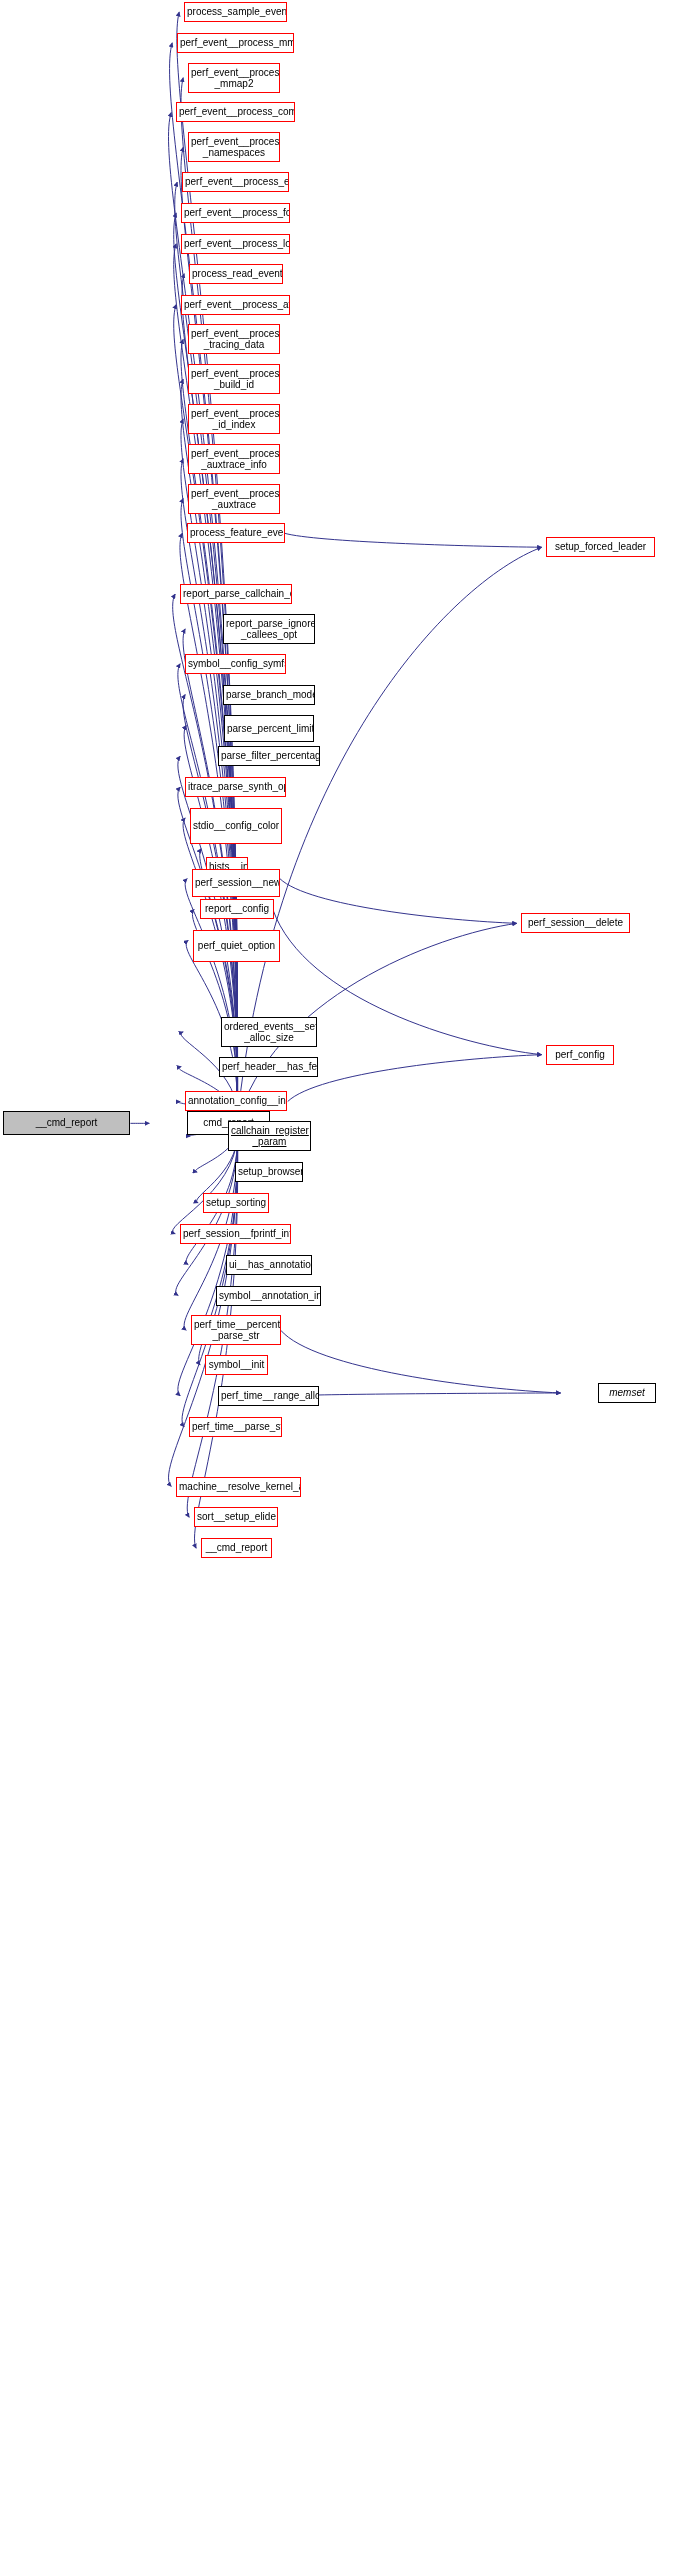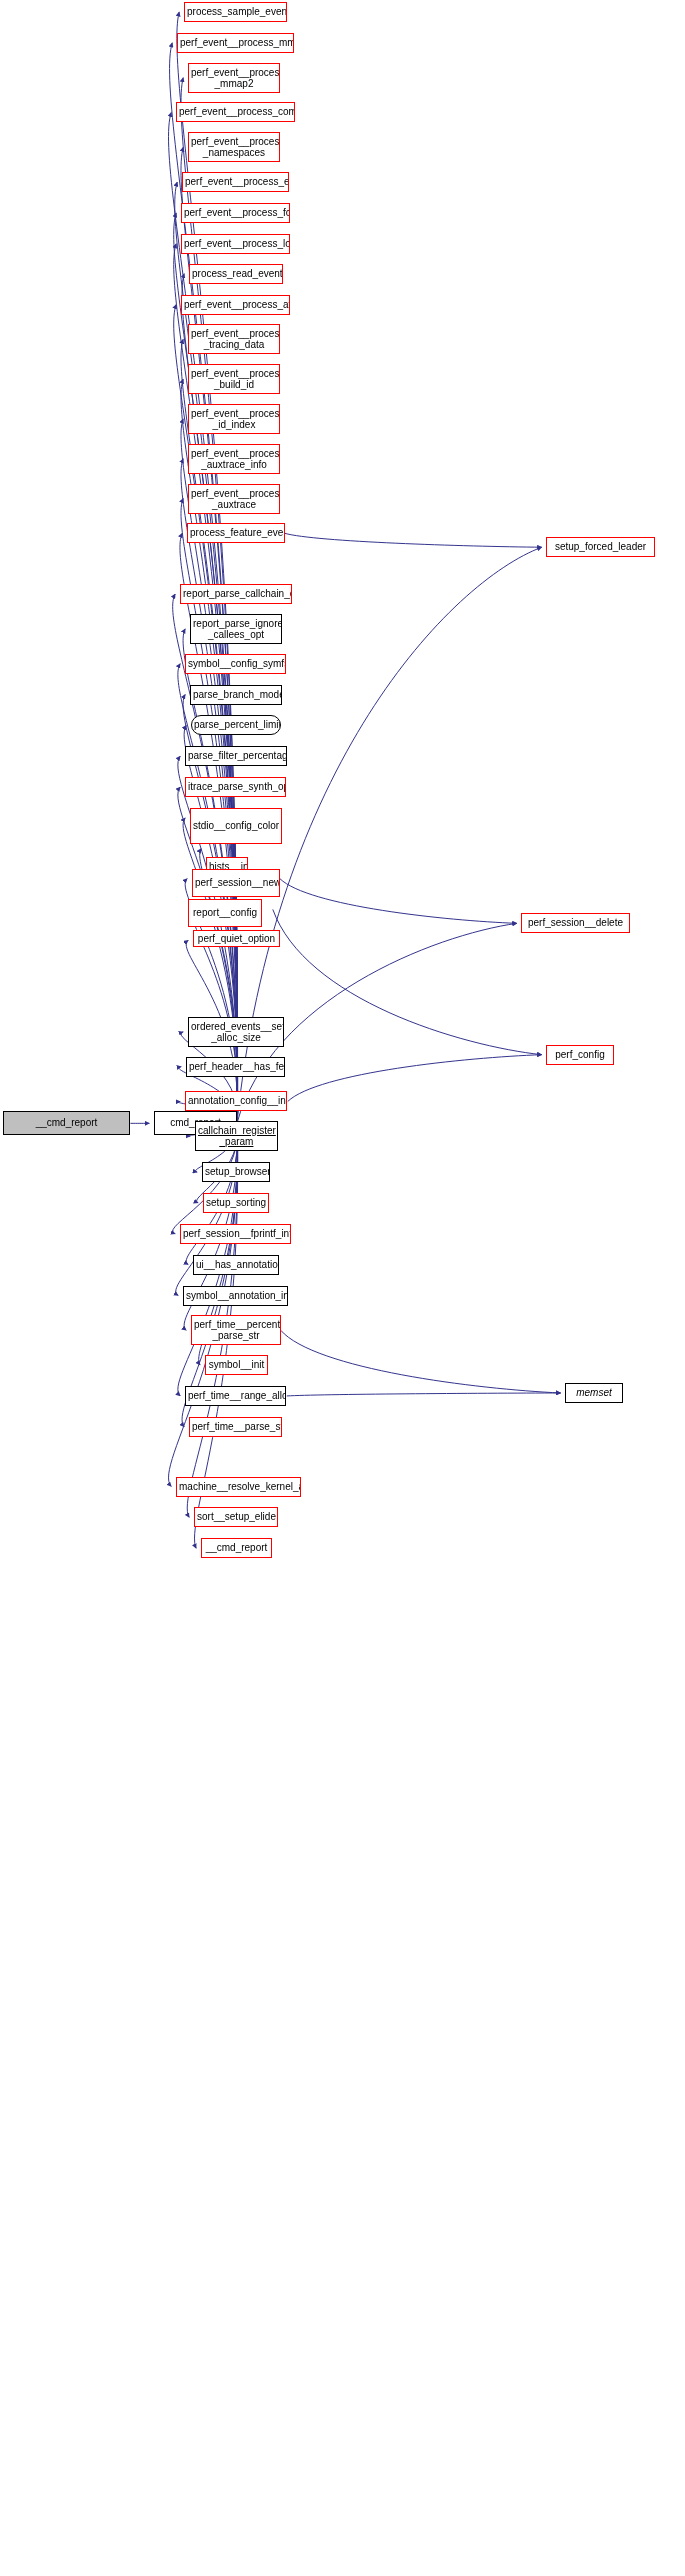--- a/index.html
+++ b/index.html
@@ -35,21 +35,21 @@
     text-align: center;
     font-size: 10px;
     line-height: 11.4px;
     color: #000000;
     background: #ffffff;
     border: 1px solid #ff0000;
     white-space: pre-line;
     letter-spacing: 0px;
     overflow: hidden;
   }
-  .node.black { border-color: #000000; }
+  .node.black { border-color: #000000; margin-left: 33px; }
   .node.root {
     border-color: #000000;
     background: #bfbfbf;
   }
   .node-label {
     display: block;
     width: 100%;
     padding: 0 2px;
     box-sizing: border-box;
   }
@@ -145,28 +145,28 @@
 _auxtrace_info</span></div>
       <div class="node" style="left: 188px; top: 484px; width: 92px; height: 30px;"><span class="node-label">perf_event__process
 _auxtrace</span></div>
       <div class="node" style="left: 187px; top: 523px; width: 98px; height: 20px;"><span class="node-label">process_feature_event</span></div>
       <div class="node" style="left: 546px; top: 537px; width: 109px; height: 20px;"><span class="node-label">setup_forced_leader</span></div>
       <div class="node" style="left: 180px; top: 584px; width: 112px; height: 20px;"><span class="node-label">report_parse_callchain_opt</span></div>
       <div class="node black" style="left: 190px; top: 614px; width: 92px; height: 30px;"><span class="node-label">report_parse_ignore
 _callees_opt</span></div>
       <div class="node" style="left: 185px; top: 654px; width: 101px; height: 20px;"><span class="node-label">symbol__config_symfs</span></div>
       <div class="node black" style="left: 190px; top: 685px; width: 92px; height: 20px;"><span class="node-label">parse_branch_mode</span></div>
-      <div class="node black" style="left: 191px; top: 715px; width: 90px; height: 20px; border-radius: 10px;"><span class="node-label">parse_percent_limit</span></div>
+      <div class="node black" style="left: 191px; top: 715px; width: 90px; height: 27px;"><span class="node-label">parse_percent_limit</span></div>
       <div class="node black" style="left: 185px; top: 746px; width: 102px; height: 20px;"><span class="node-label">parse_filter_percentage</span></div>
       <div class="node" style="left: 185px; top: 777px; width: 101px; height: 20px;"><span class="node-label">itrace_parse_synth_opts</span></div>
       <div class="node" style="left: 190px; top: 808px; width: 92px; height: 36px;"><span class="node-label">stdio__config_color</span></div>
       <div class="node" style="left: 206px; top: 857px; width: 42px; height: 20px;"><span class="node-label">hists__init</span></div>
       <div class="node" style="left: 192px; top: 869px; width: 88px; height: 28px;"><span class="node-label">perf_session__new</span></div>
-      <div class="node" style="left: 188px; top: 899px; width: 74px; height: 28px;"><span class="node-label">report__config</span></div>
-      <div class="node" style="left: 193px; top: 930px; width: 87px; height: 17px;"><span class="node-label">perf_quiet_option</span></div>
+      <div class="node" style="left: 200px; top: 899px; width: 74px; height: 20px;"><span class="node-label">report__config</span></div>
+      <div class="node" style="left: 193px; top: 930px; width: 87px; height: 32px;"><span class="node-label">perf_quiet_option</span></div>
       <div class="node" style="left: 521px; top: 913px; width: 109px; height: 20px;"><span class="node-label">perf_session__delete</span></div>
       <div class="node black" style="left: 188px; top: 1017px; width: 96px; height: 30px;"><span class="node-label">ordered_events__set
 _alloc_size</span></div>
       <div class="node black" style="left: 186px; top: 1057px; width: 99px; height: 20px;"><span class="node-label">perf_header__has_feat</span></div>
       <div class="node" style="left: 185px; top: 1091px; width: 102px; height: 20px;"><span class="node-label">annotation_config__init</span></div>
       <div class="node" style="left: 546px; top: 1045px; width: 68px; height: 20px;"><span class="node-label">perf_config</span></div>
       <div class="node black" style="left: 195px; top: 1121px; width: 83px; height: 30px; text-decoration: underline;"><span class="node-label">callchain_register
 _param</span></div>
       <div class="node black" style="left: 202px; top: 1162px; width: 68px; height: 20px;"><span class="node-label">setup_browser</span></div>
       <div class="node" style="left: 203px; top: 1193px; width: 66px; height: 20px;"><span class="node-label">setup_sorting</span></div>

